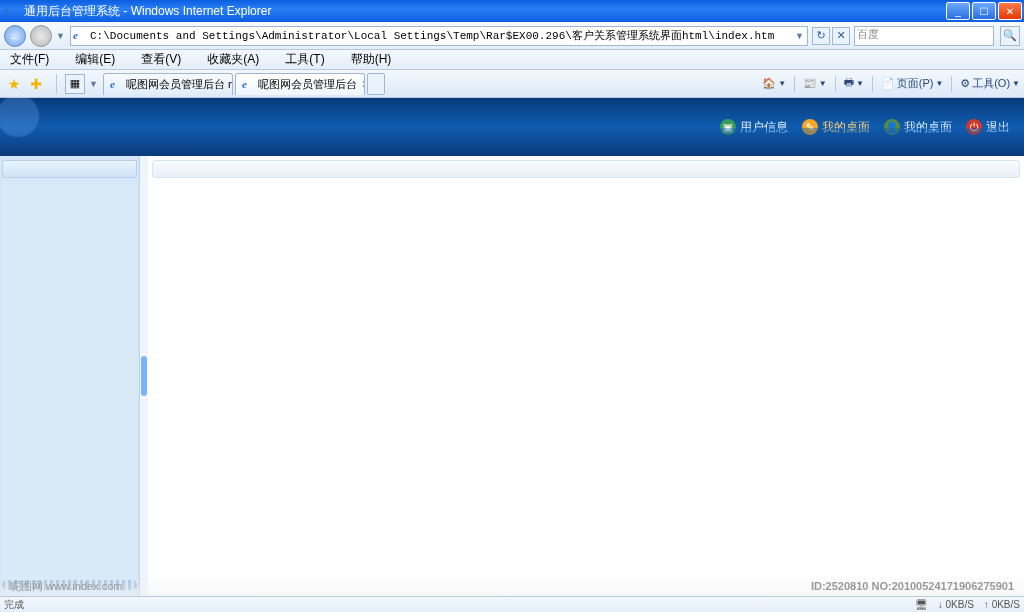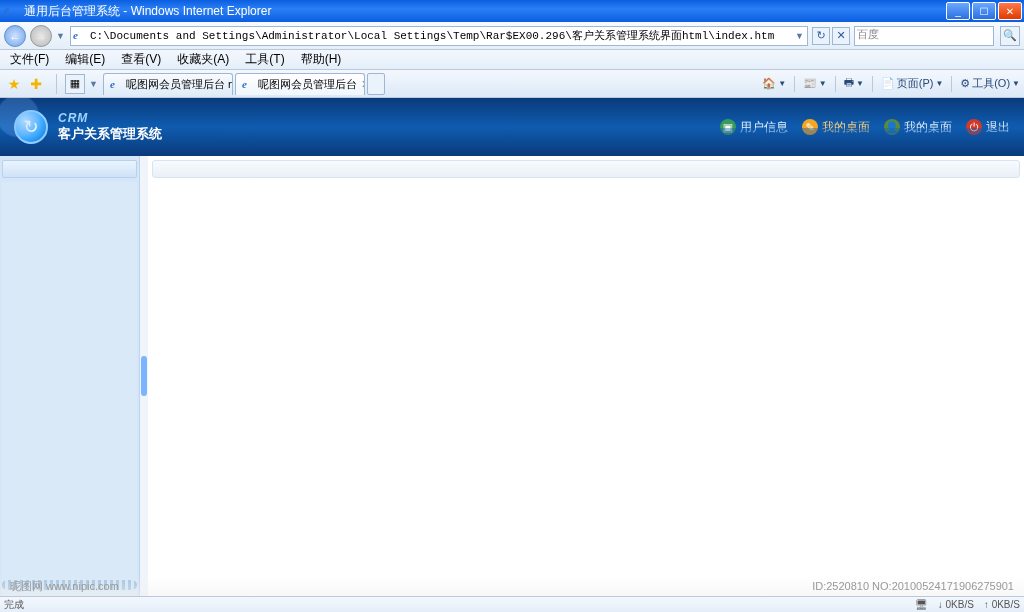--- a/index.html
+++ b/index.html
@@ -19,21 +19,21 @@
 .nav-dd { width:10px; color:#5a7aa5; font-size:9px; }
 .addrbox { flex:1; height:20px; background:#fff; border:1px solid #9fb7d4; display:flex; align-items:center; padding:0 2px; }
 .addrbox .small-ie { width:14px; height:14px; margin-right:3px; }
 .addr-input { flex:1; border:none; outline:none; font-size:11px; font-family: "Courier New", monospace; }
 .refresh-x { display:flex; gap:2px; }
 .refresh-x div { width:18px; height:18px; border:1px solid #9fb7d4; background:#eaf2fc; display:flex; align-items:center; justify-content:center; font-size:11px; color:#2a5a9a; }
 .search-box { width:140px; height:20px; background:#fff; border:1px solid #9fb7d4; display:flex; padding:0 2px; font-size:11px; color:#888; }
 .search-go { width:20px; height:20px; border:1px solid #9fb7d4; background:#eaf2fc; display:flex; align-items:center; justify-content:center; color:#2a5a9a; margin-left:2px; }
 
 
-.menubar { height:20px; background:linear-gradient(#f4f8fd,#e4eef9); border-bottom:1px solid #b9c9dc; display:flex; align-items:center; padding-left:4px; font-size:12px; gap:4px; }
+.menubar { height:20px; background:linear-gradient(#f4f8fd,#e4eef9); border-bottom:1px solid #b9c9dc; display:flex; align-items:center; padding-left:4px; font-size:12px; gap:14px; }
 .menubar span { padding:2px 6px; }
 
 
 .toolrow { height:28px; background:linear-gradient(#f4f8fd,#dce9f7); border-bottom:1px solid #b9c9dc; display:flex; align-items:center; padding:0 4px; gap:4px; }
 .fav-icons { display:flex; gap:2px; margin-right:6px; }
 .fav-icons div { width:20px; height:20px; display:flex; align-items:center; justify-content:center; color:#f5b400; font-size:14px; }
 .tabstrip { display:flex; height:22px; }
 .tab { height:22px; min-width:120px; max-width:130px; padding:0 6px; border:1px solid #9fb7d4; border-bottom:none; border-radius:3px 3px 0 0; background:linear-gradient(#f8fbff,#e0ecf8); display:flex; align-items:center; font-size:11px; margin-right:2px; overflow:hidden; white-space:nowrap; }
 .tab.active { background:linear-gradient(#fff,#f0f6fc); }
 .tab .small-ie { width:12px; height:12px; margin-right:4px; flex-shrink:0; }
@@ -67,21 +67,21 @@
 .splitter .grip { width:6px; height:40px; background:#7ab4ff; border-radius:3px; }
 .main-panel { flex:1; background:#fff; position:relative; padding:4px; }
 .main-panel .topbar { height:18px; background:linear-gradient(#f8fbff,#e8f0f8); border:1px solid #d8e4f0; border-radius:3px; }
 
 
 .statusbar { height:16px; background:linear-gradient(#f4f8fd,#e4eef9); border-top:1px solid #b9c9dc; display:flex; align-items:center; font-size:10px; color:#555; padding:0 4px; }
 .statusbar .right { margin-left:auto; display:flex; gap:10px; align-items:center; }
 
 
 .watermark { position:absolute; left:0; right:0; bottom:16px; height:20px; display:flex; align-items:center; padding:0 10px; color:#999; font-size:11px; pointer-events:none; background:linear-gradient(rgba(255,255,255,0),rgba(240,240,240,.5)); }
-.watermark .wmr { margin-left:auto; }
+.watermark .wmr { margin-left:auto;font-weight:bold; }
 
 .ie-e { font-family:Georgia,serif; font-style:italic; font-weight:bold; color:#2a6fd0; }
 </style>
 </head>
 <body>
 
 <div class="titlebar">
   <span class="ie-icon"><span class="ie-e">e</span></span>
   <span>通用后台管理系统 - Windows Internet Explorer</span>
   <div class="winbtns">
@@ -147,27 +147,20 @@
     <div class="grp">🖶<span class="dd">▼</span></div>
     <div class="sep"></div>
     <div class="grp">📄<span>页面(P)</span><span class="dd">▼</span></div>
     <div class="sep"></div>
     <div class="grp">⚙<span>工具(O)</span><span class="dd">▼</span></div>
   </div>
 </div>
 
 <div class="crm-header">
   <div class="curve"></div>
-  <div class="crm-logo">
-    <div class="ball">↻</div>
-    <div class="txt">
-      <div class="t1">CRM</div>
-      <div class="t2">客户关系管理系统</div>
-    </div>
-  </div>
   <div class="crm-actions">
     <div class="act">
         <span class="ico" style="background:#3a9a5a;color:#fff">▣</span>
         <span>用户信息</span>
       </div>
     <div class="act o">
         <span class="ico" style="background:#f5a623;color:#fff">✎</span>
         <span>我的桌面</span>
       </div>
     <div class="act">
@@ -189,21 +182,21 @@
   </div>
   <div class="splitter">
       <div class="grip"></div>
     </div>
   <div class="main-panel">
     <div class="topbar"></div>
   </div>
 </div>
 
 <div class="watermark">
-  <span>昵图网 www.nipic.com</span>
+  <span>昵图网 www.index.com</span>
   <span class="wmr">ID:2520810 NO:20100524171906275901</span>
 </div>
 
 <div class="statusbar">
   <span>完成</span>
   <div class="right">
     <span>🖥</span>
     <span>↓ <span>0KB/S</span></span>
     <span>↑ <span>0KB/S</span></span>
   </div>

